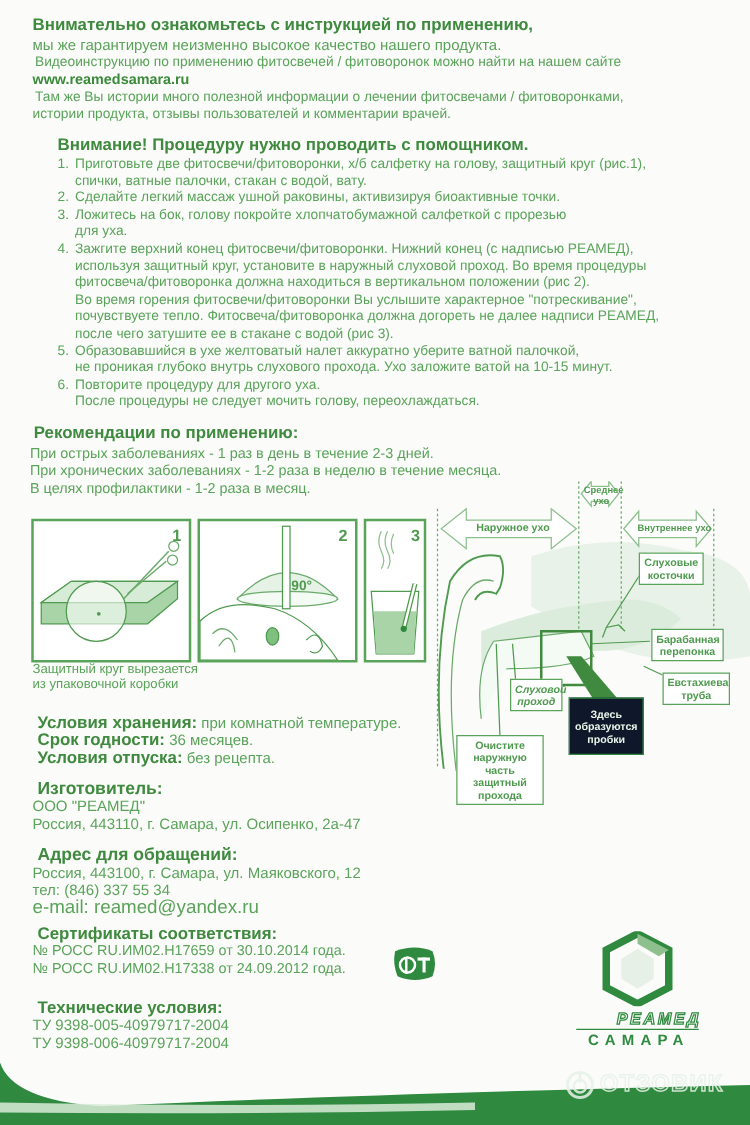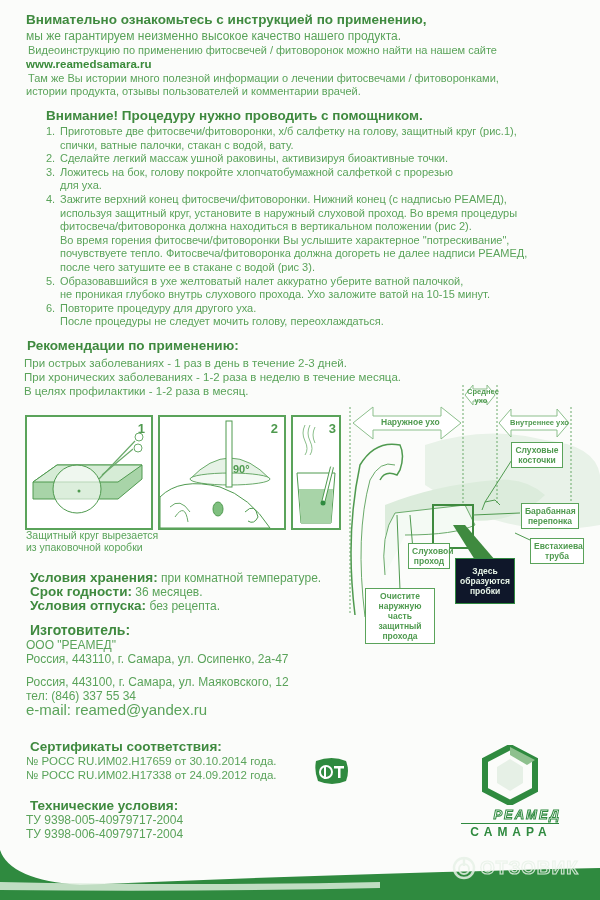--- a/index.html
+++ b/index.html
@@ -159,21 +159,21 @@
   </span>
   <span style="position:absolute;left:165px;top:33px;font-size:7.5px;font-weight:bold;color:#4f9a4f;">Внутреннее ухо</span>
   <div class="lbl" style="left:166px;top:57px;width:44px;">
     <span>Слуховые</span><br>
     <span>косточки</span>
   </div>
   <div class="lbl" style="left:176px;top:118px;width:50px;">
     <span>Барабанная</span><br>
     <span>перепонка</span>
   </div>
-  <div class="lbl" style="left:63px;top:158px;width:34px;">
+  <div class="lbl" style="left:63px;top:158px;width:34px;font-style:italic;">
     <span>Слуховой</span><br>
     <span>проход</span>
   </div>
   <div class="lbl" style="left:185px;top:153px;width:46px;">
     <span>Евстахиева</span><br>
     <span>труба</span>
   </div>
   <div class="lbl dark" style="left:110px;top:173px;width:52px;padding:7px 3px;">
     <span>Здесь</span><br>
     <span>образуются</span><br>
@@ -202,20 +202,21 @@
   </div>
 </div>
 
 <div class="abs" style="left:26px;top:622px;">
   <div class="h" style="padding-left:4px;font-size:14px;">Изготовитель:</div>
   <div class="t" style="font-size:12px;">ООО "РЕАМЕД"</div>
   <div class="t" style="font-size:12px;">Россия, 443110, г. Самара, ул. Осипенко, 2а-47</div>
 </div>
 
 <div class="abs" style="left:26px;top:675px;">
+  <div class="h" style="padding-left:4px;font-size:14px;">Адрес для обращений:</div>
   <div class="t" style="font-size:12px;">Россия, 443100, г. Самара, ул. Маяковского, 12</div>
   <div class="t" style="font-size:12px;">тел: (846) 337 55 34</div>
   <div class="t" style="font-size:15px;">e-mail: reamed@yandex.ru</div>
 </div>
 
 <div class="abs" style="left:26px;top:739px;">
   <div class="h" style="padding-left:4px;font-size:13.5px;">Сертификаты соответствия:</div>
   <div class="t" style="font-size:11.5px;">№ РОСС RU.ИМ02.Н17659 от 30.10.2014 года.</div>
   <div class="t" style="font-size:11.5px;">№ РОСС RU.ИМ02.Н17338 от 24.09.2012 года.</div>
 </div>

